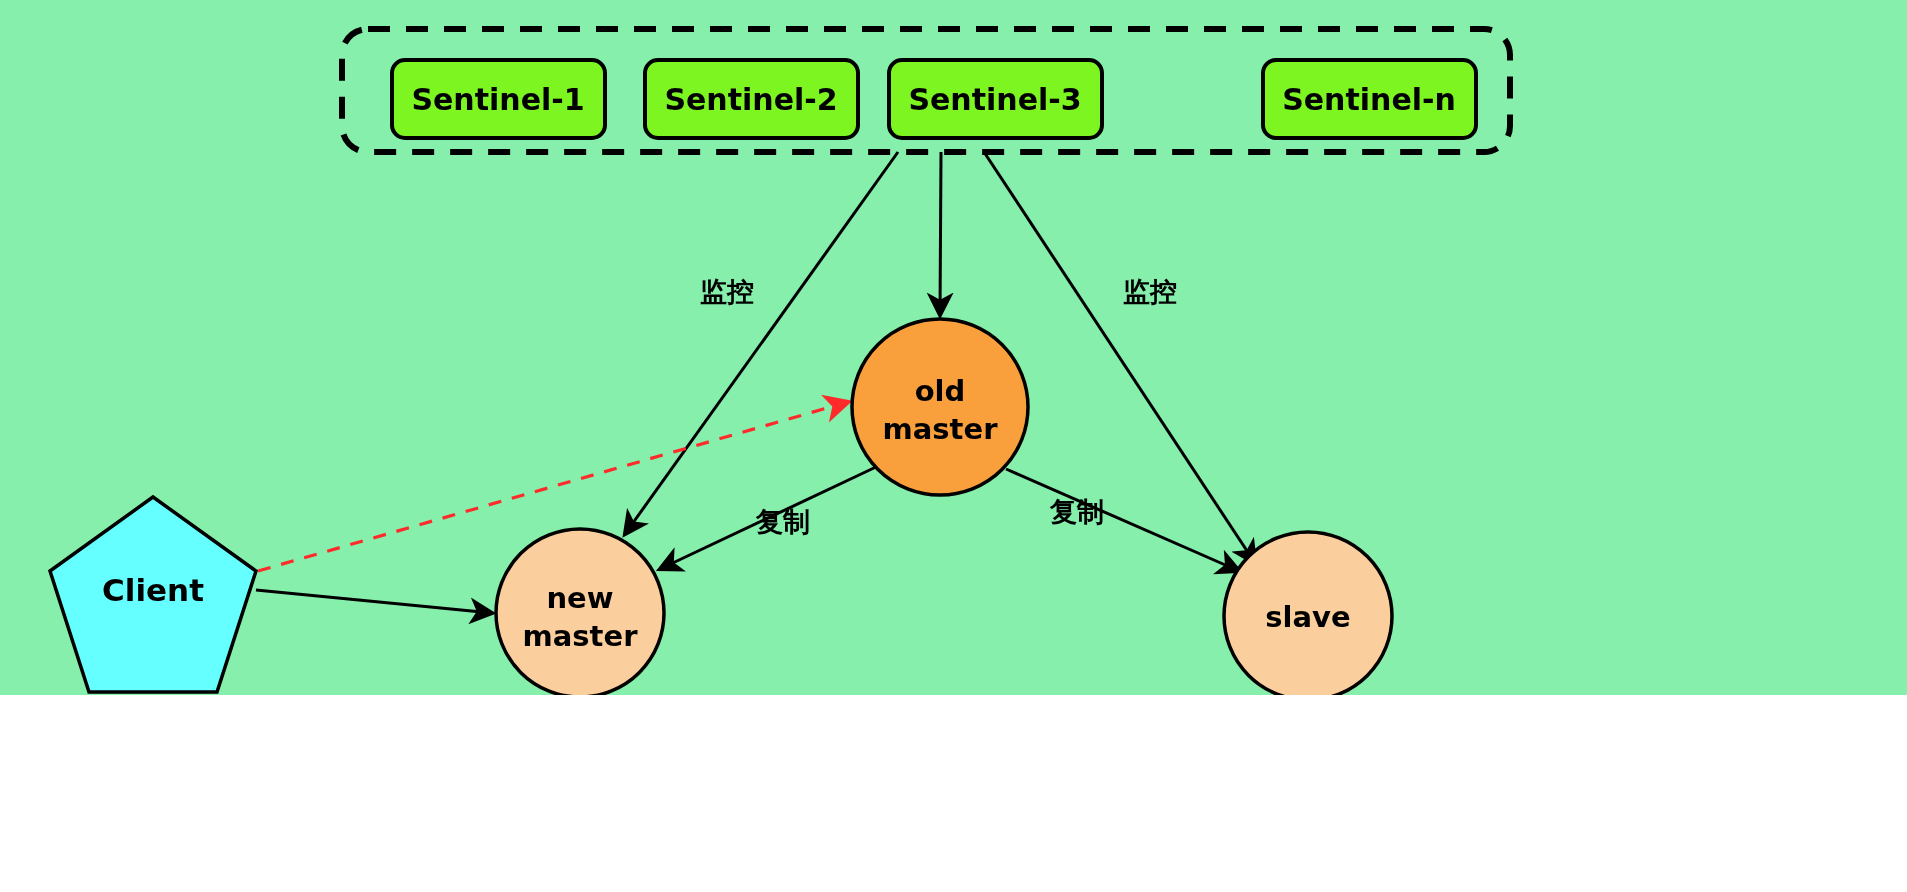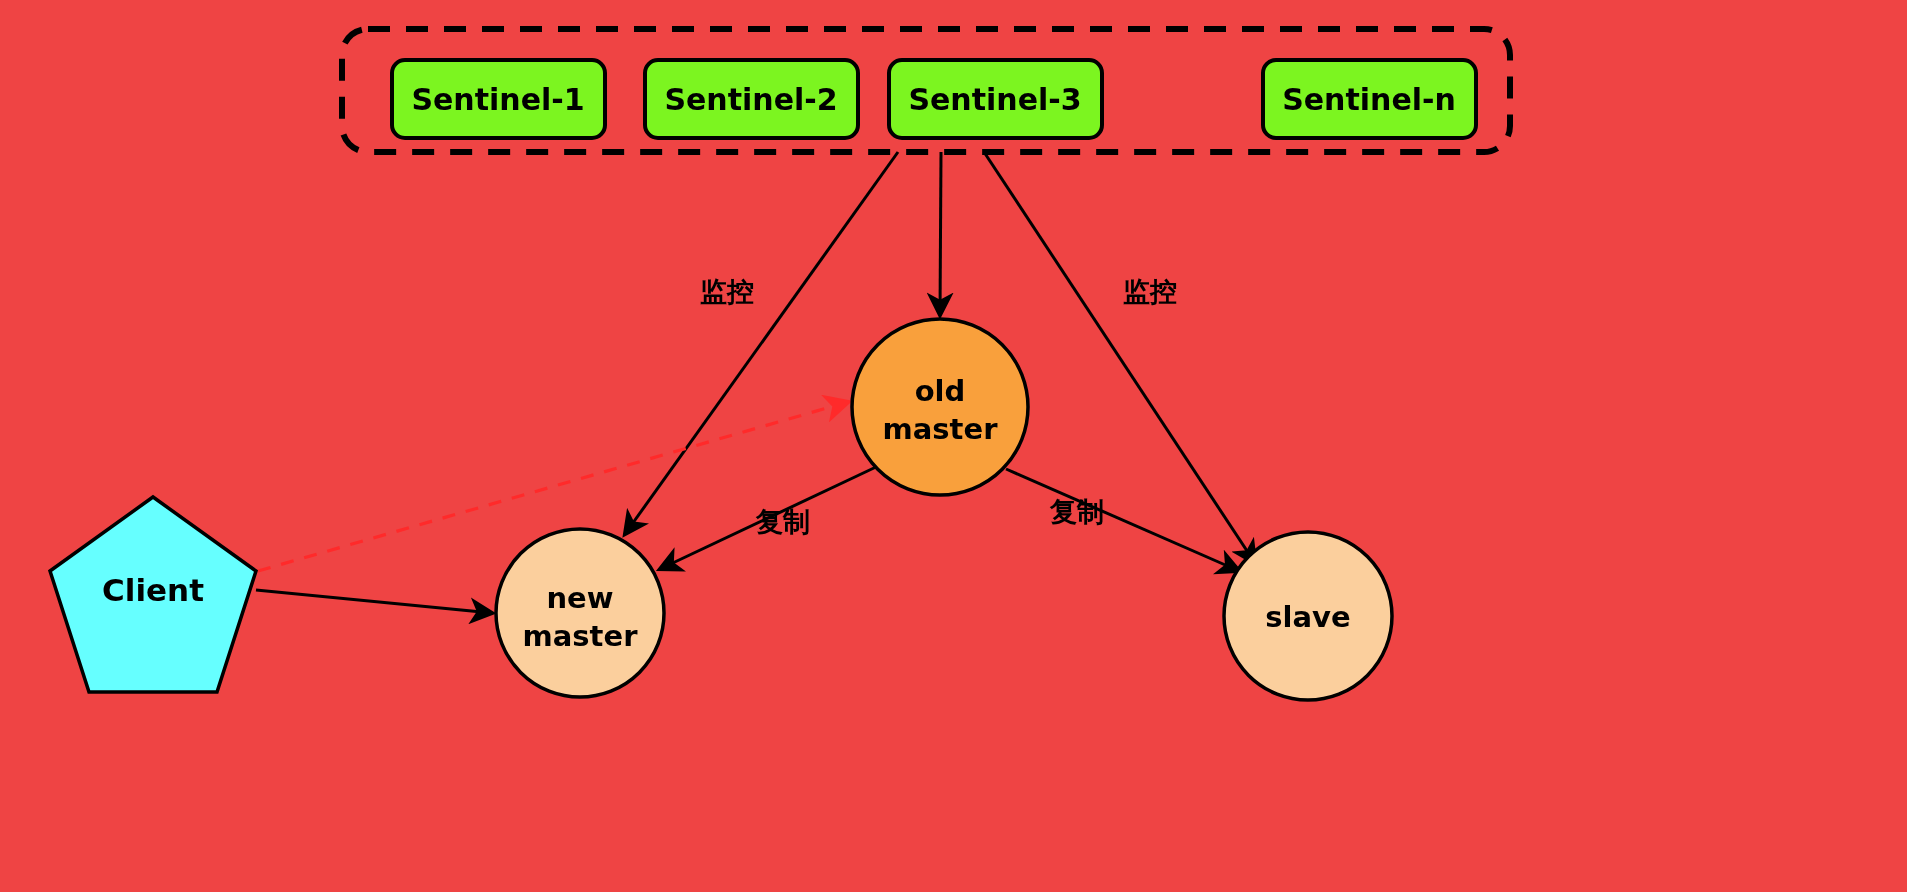--- a/index.html
+++ b/index.html
@@ -7,22 +7,22 @@
     margin: 0;
     padding: 0;
     background: #ffffff;
   }
   body {
     font-family: "DejaVu Sans", "Liberation Sans", sans-serif;
   }
   #diagram-root {
     position: relative;
     width: 1907px;
-    height: 892px;
-    background: #ef4444;
+    height: 695px;
+    background: #86efac;
     overflow: hidden;
   }
   svg#diagram-svg {
     position: absolute;
     left: 0;
     top: 0;
     width: 1907px;
     height: 892px;
     display: block;
   }

